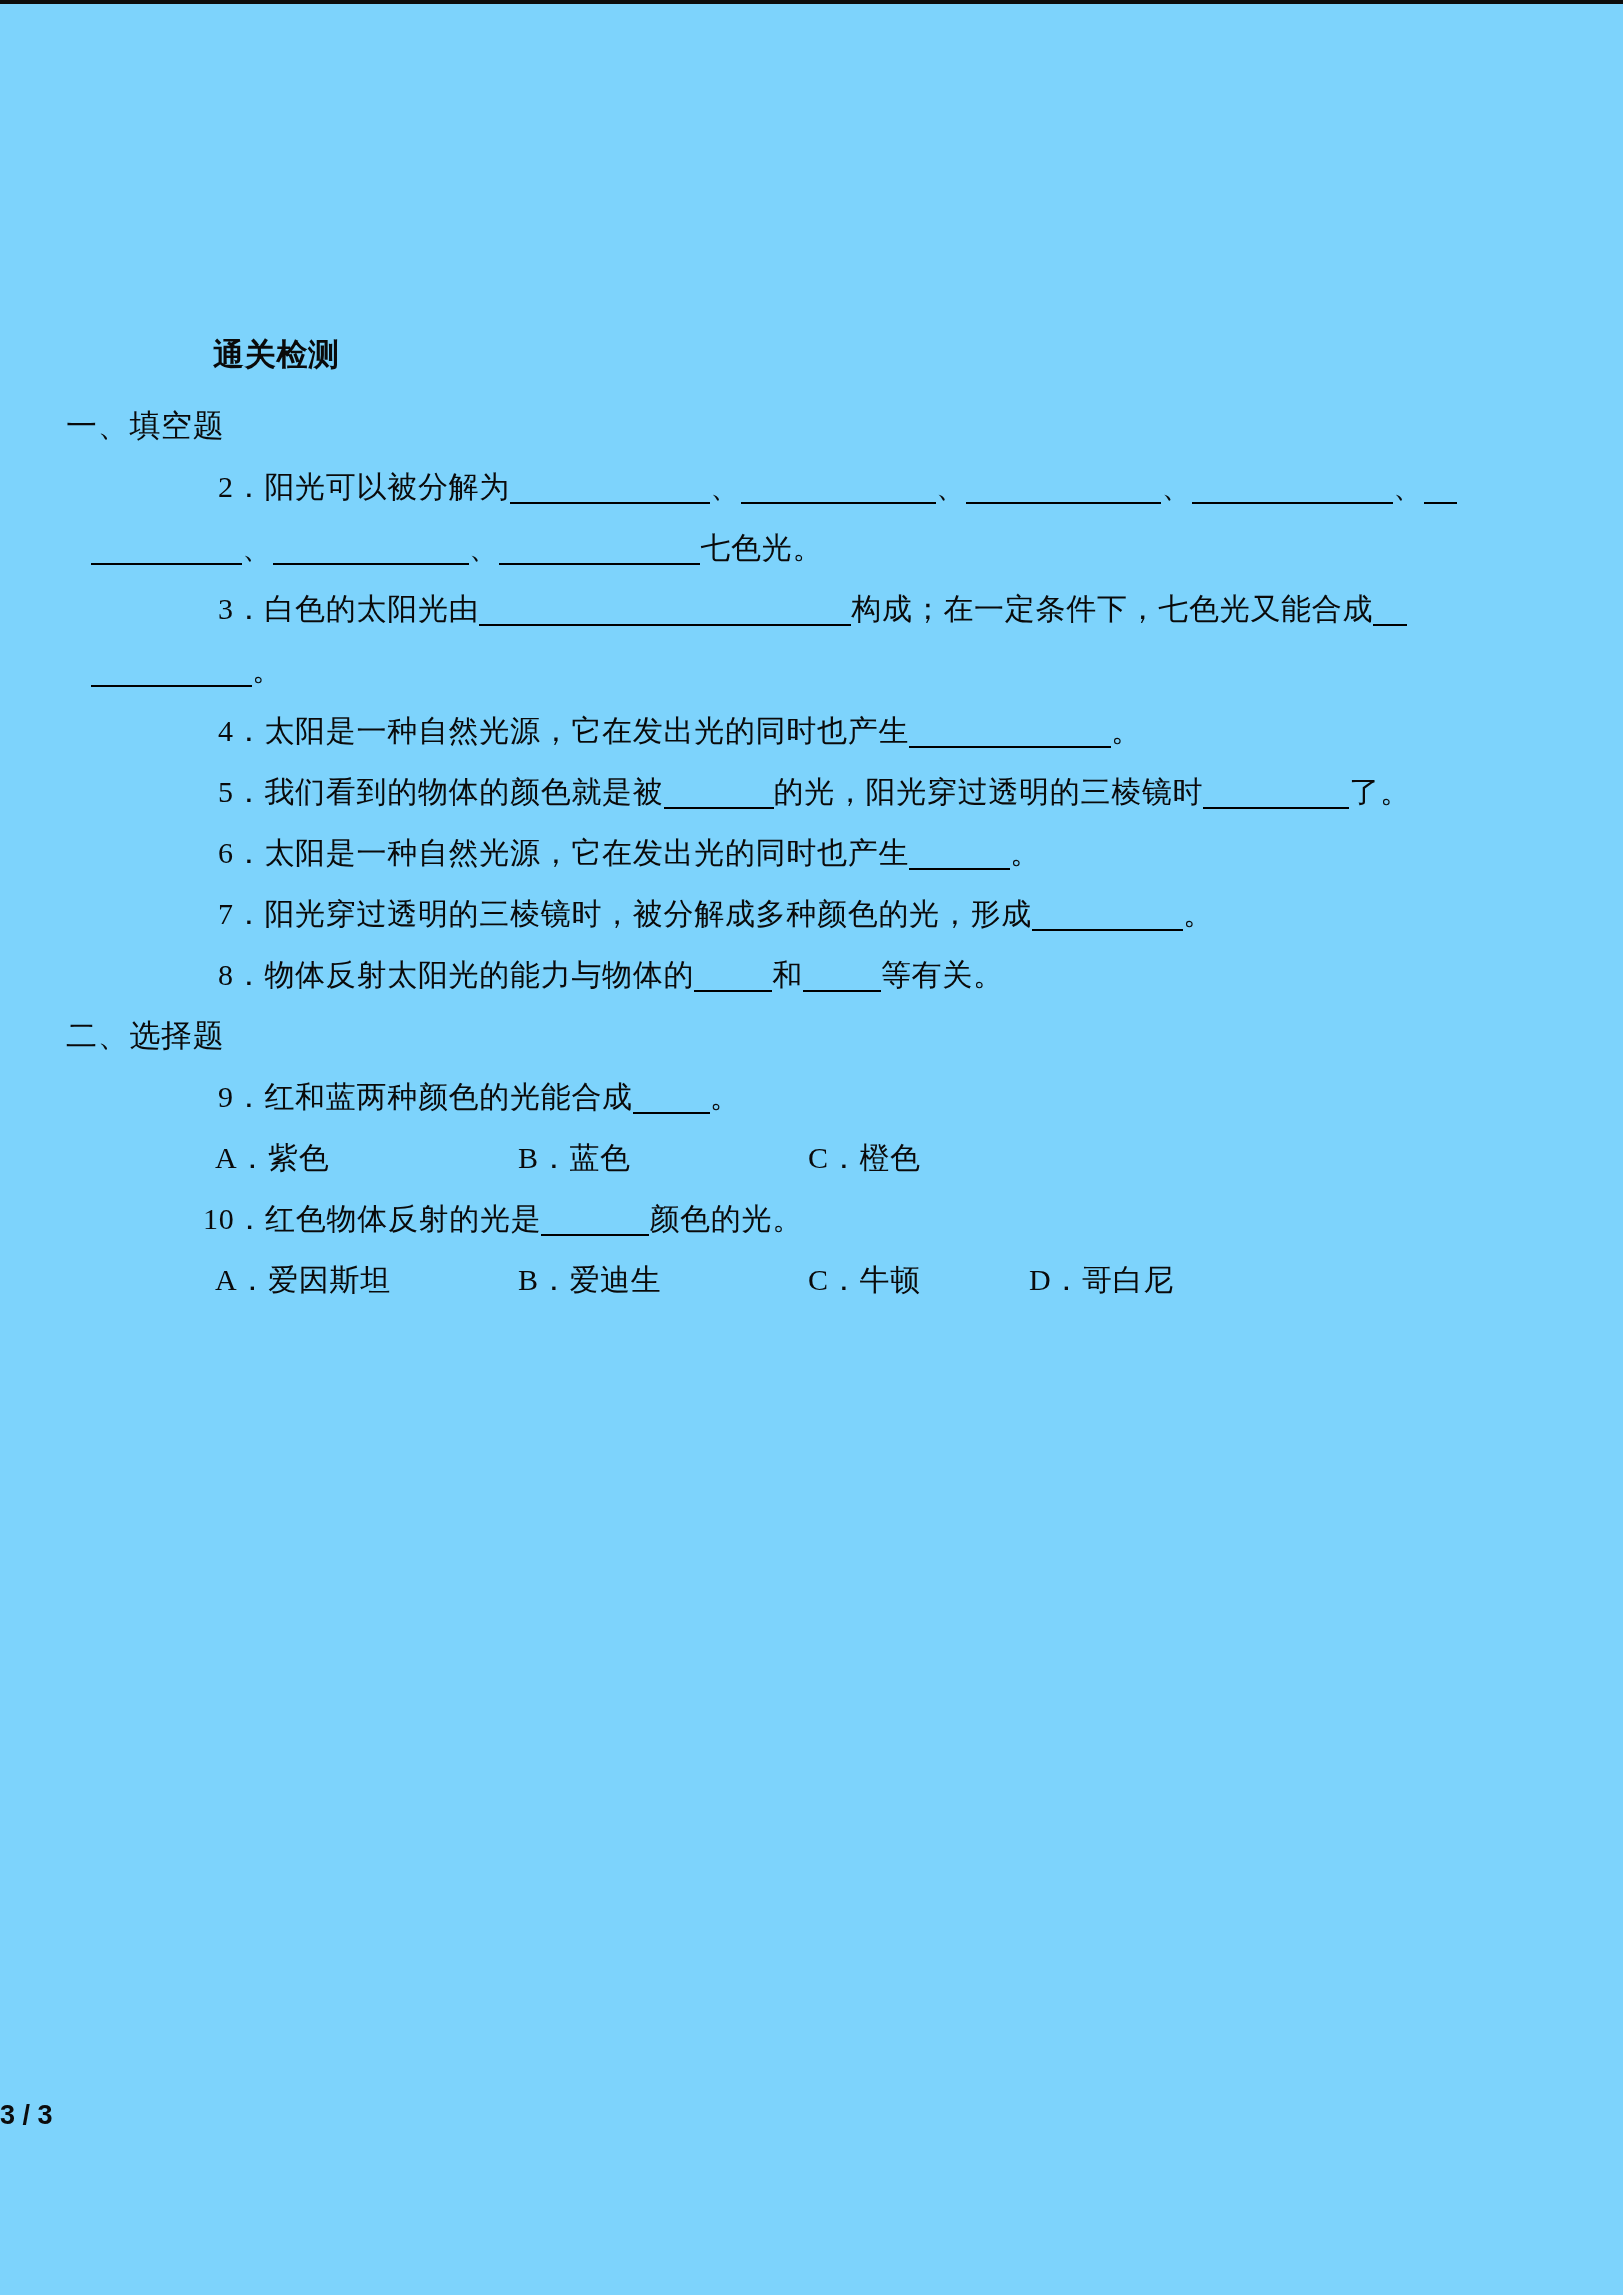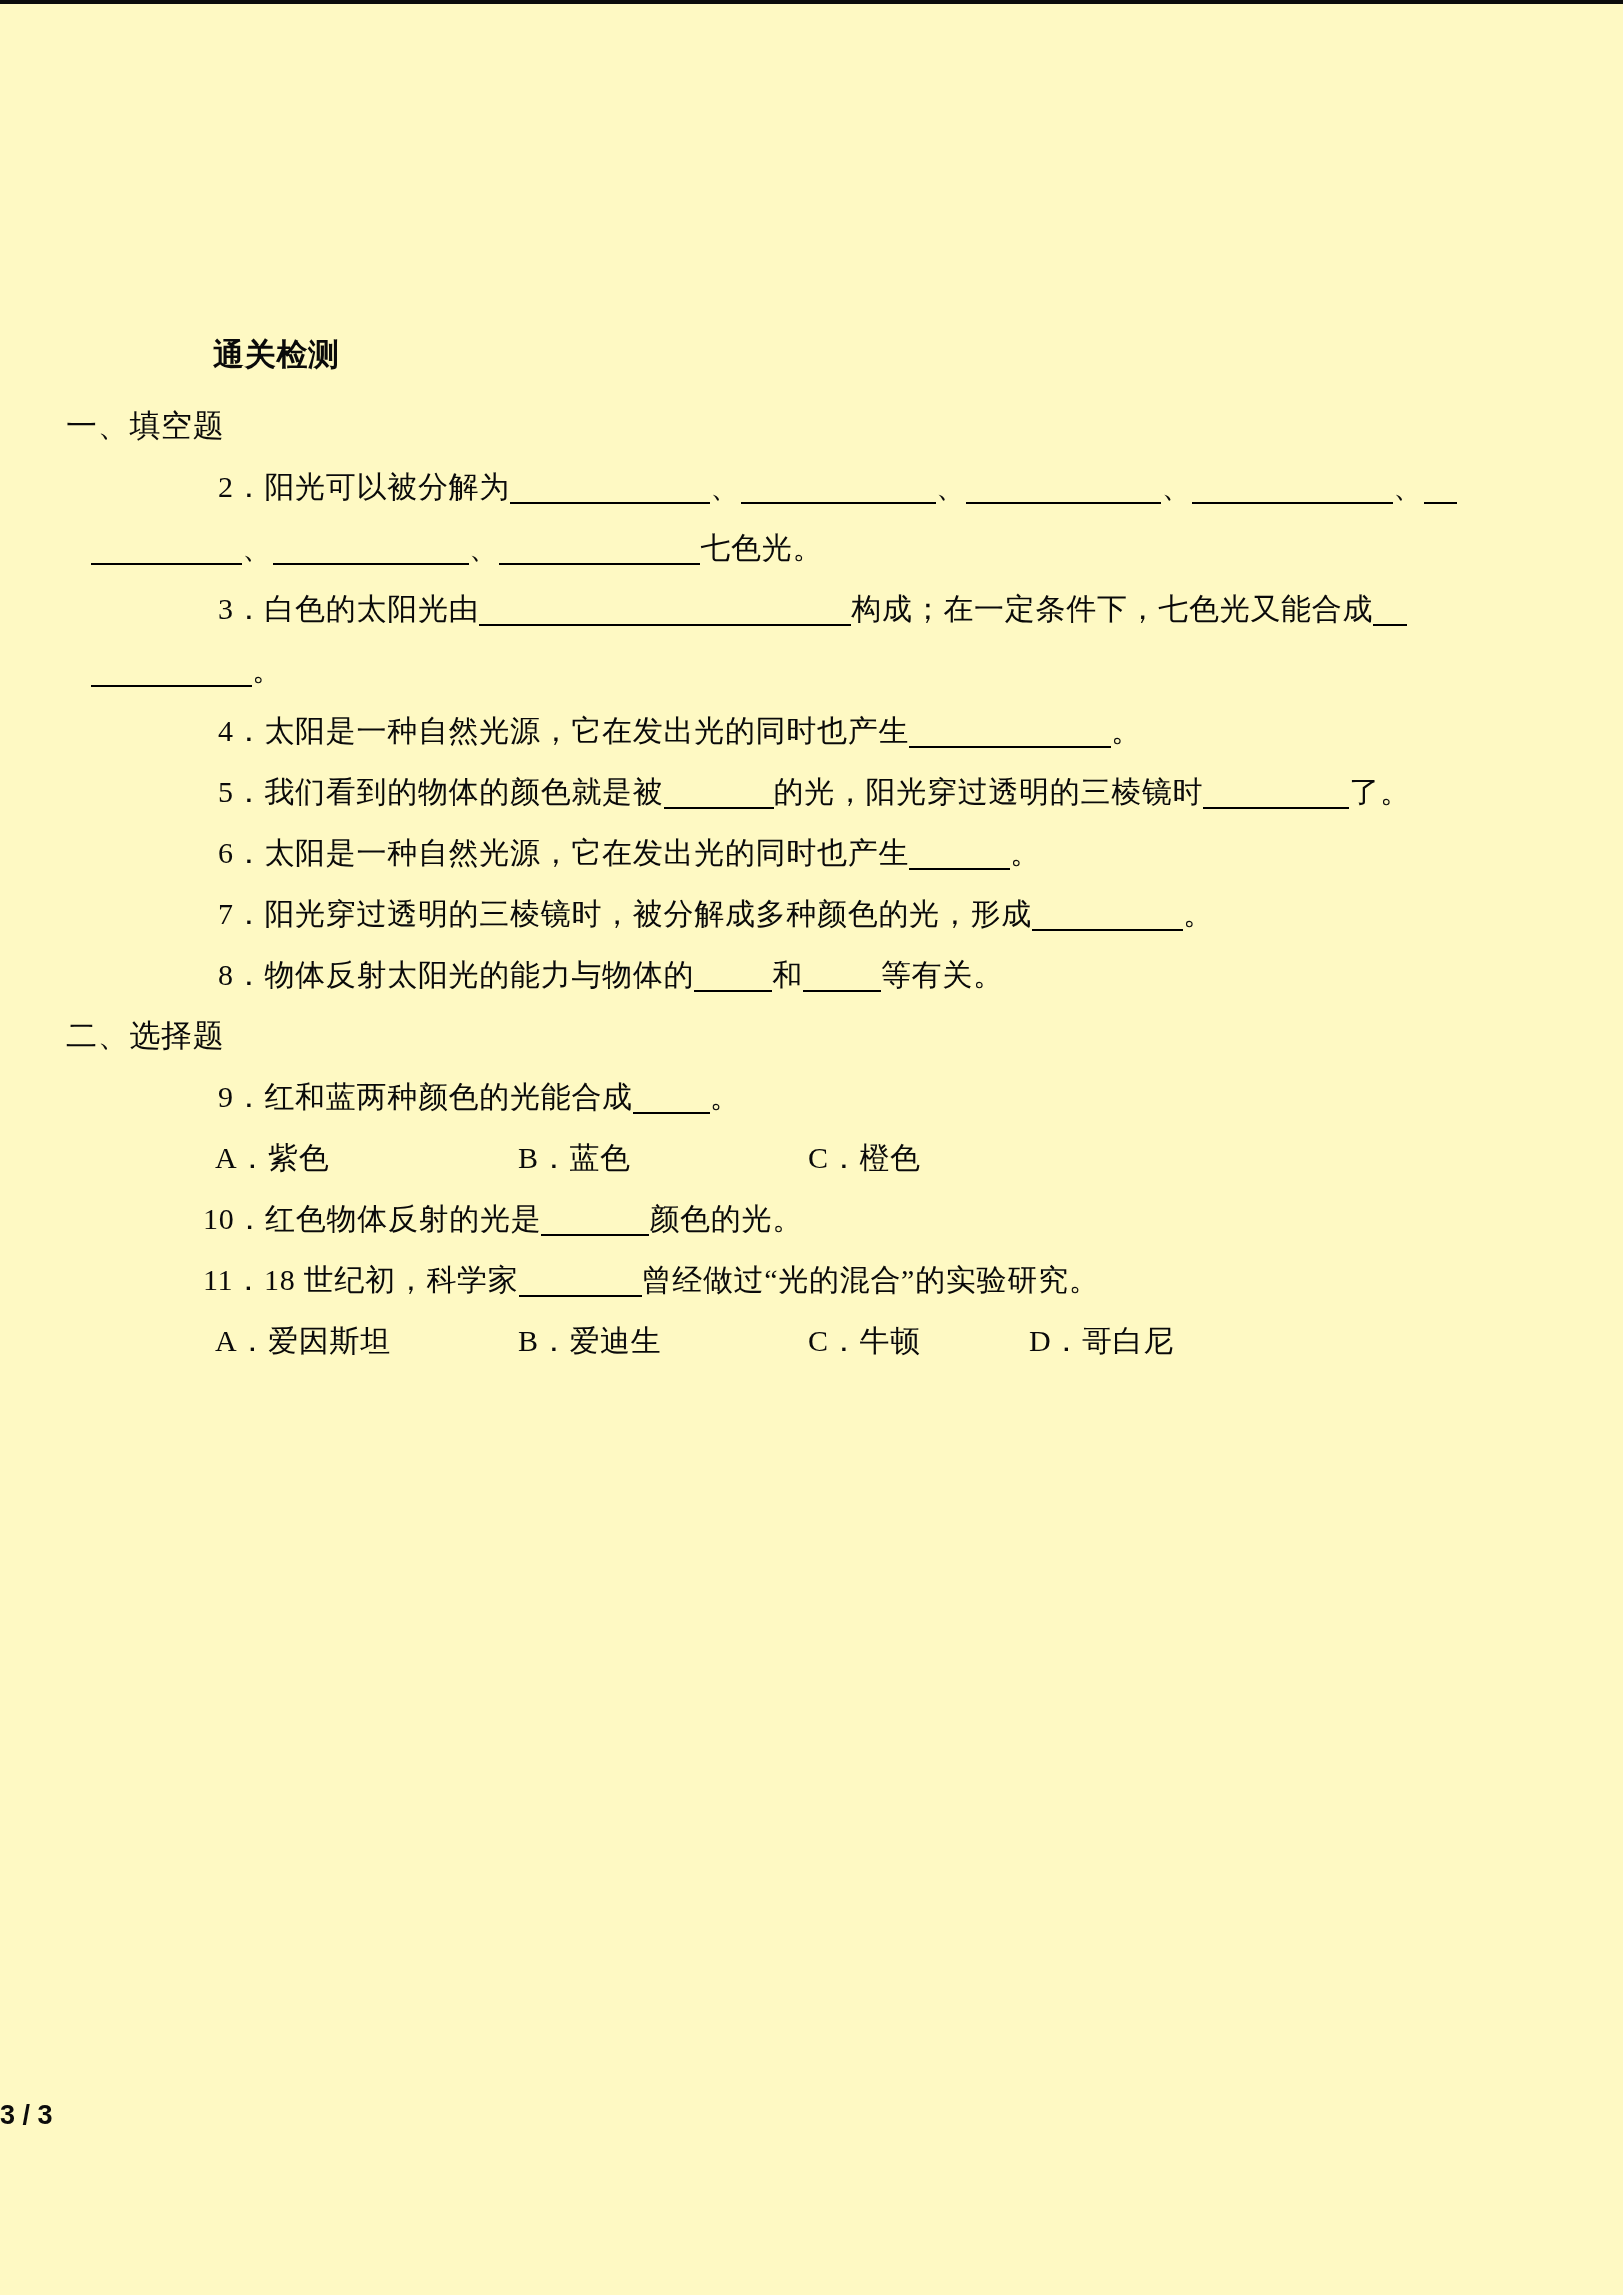--- a/index.html
+++ b/index.html
@@ -4,21 +4,21 @@
 <style>
   html, body {
     margin: 0;
     padding: 0;
     background: #ffffff;
   }
   .page {
     position: relative;
     width: 1623px;
     height: 2295px;
-    background: #fef9c3;
+    background: #7dd3fc;
     overflow: hidden;
     font-family: "Liberation Serif", "DejaVu Serif", serif;
     color: #0a0a0a;
   }
   .top-bar {
     position: absolute;
     top: 0;
     left: 0;
     width: 100%;
     height: 4.1px;
@@ -106,21 +106,20 @@
         <div class="line item"><span>7．阳光穿过透明的三棱镜时，被分解成多种颜色的光，形成</span><span class="blank" style="width: 151px;"></span><span>。</span></div>
         <div class="line item"><span>8．物体反射太阳光的能力与物体的</span><span class="blank" style="width: 78px;"></span><span>和</span><span class="blank" style="width: 78px;"></span><span>等有关。</span></div>
         <div class="line section"><span>二、选择题</span></div>
         <div class="line item"><span>9．红和蓝两种颜色的光能合成</span><span class="blank" style="width: 77px;"></span><span>。</span></div>
         <div class="line options">
           <span class="opt opt0">A．紫色</span>
           <span class="opt opt1">B．蓝色</span>
           <span class="opt opt2">C．橙色</span>
         </div>
         <div class="line item2"><span>10．红色物体反射的光是</span><span class="blank" style="width: 108px;"></span><span>颜色的光。</span></div>
-        <div class="line item2"><span>11．18 世纪初，科学家</span><span class="blank" style="width: 123px;"></span><span>曾经做过“光的混合”的实验研究。</span></div>
         <div class="line options">
           <span class="opt opt0">A．爱因斯坦</span>
           <span class="opt opt1">B．爱迪生</span>
           <span class="opt opt2">C．牛顿</span>
           <span class="opt opt3">D．哥白尼</span>
         </div>
       </div>
   </div>
 
   <div class="footer">

